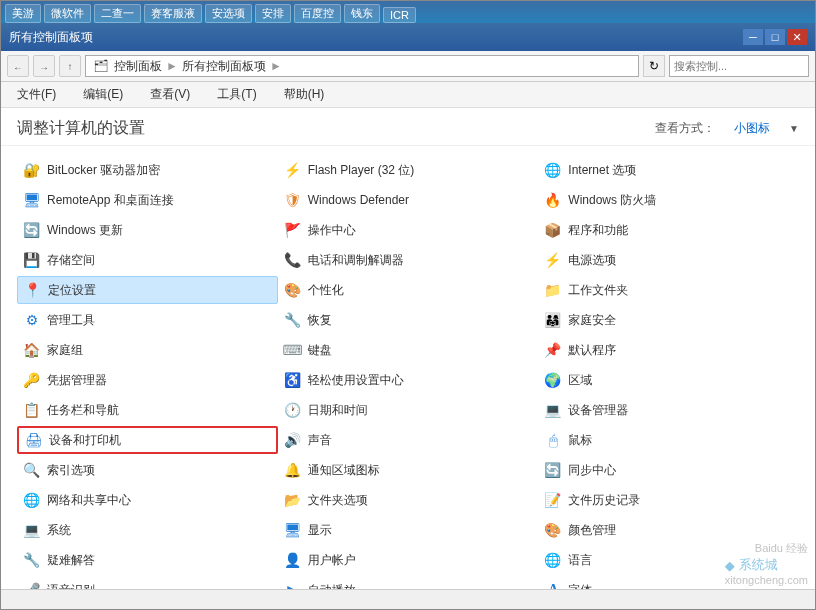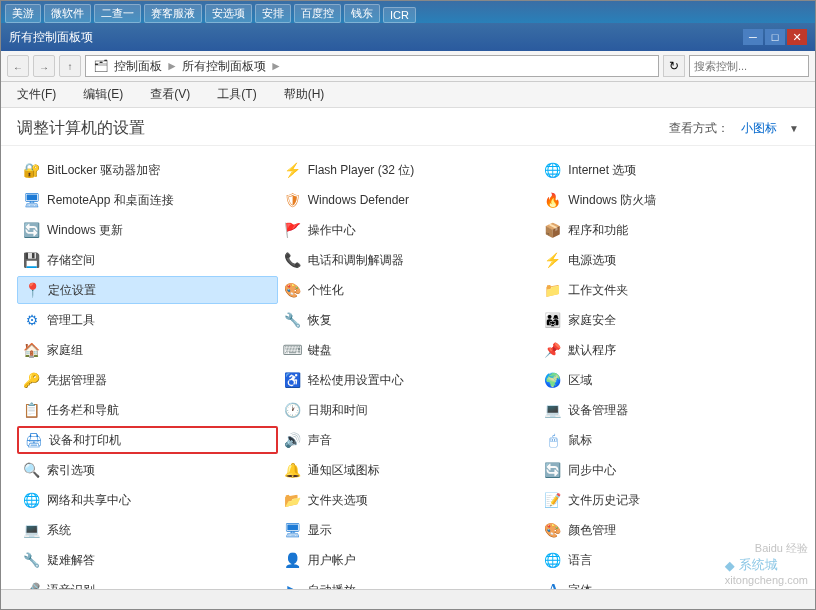--- a/index.html
+++ b/index.html
@@ -98,21 +98,21 @@
       height: 22px;
       border: 1px solid #ccc;
       background: #f0f0f0;
       display: flex;
       align-items: center;
       justify-content: center;
       cursor: pointer;
       font-size: 12px;
     }
     .search-box {
-      width: 120px;
+      width: 140px;
       height: 22px;
       border: 1px solid #aaa;
       background: white;
       display: flex;
       align-items: center;
       padding: 0 4px;
       gap: 4px;
     }
     .search-input {
       flex: 1;
@@ -158,21 +158,21 @@
       flex-shrink: 0;
     }
     .content-title {
       font-size: 16px;
       color: #404040;
       font-weight: normal;
     }
     .view-switcher {
       display: flex;
       align-items: center;
-      gap: 12px;
+      gap: 19px;
       font-size: 12px;
       color: #555;
     }
     .view-mode {
       color: #0066cc;
       cursor: pointer;
       text-decoration: none;
     }
     .view-dropdown {
       cursor: pointer;

